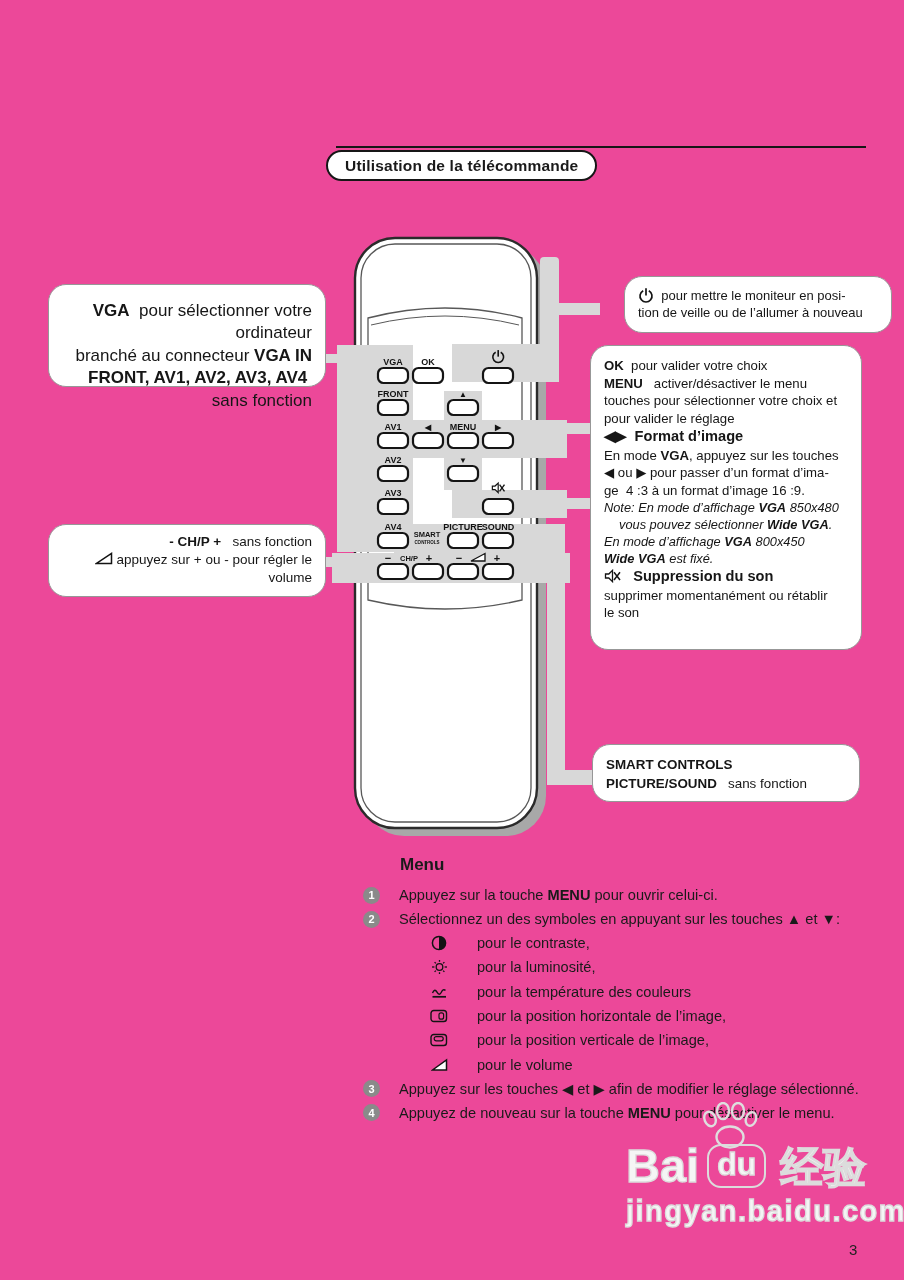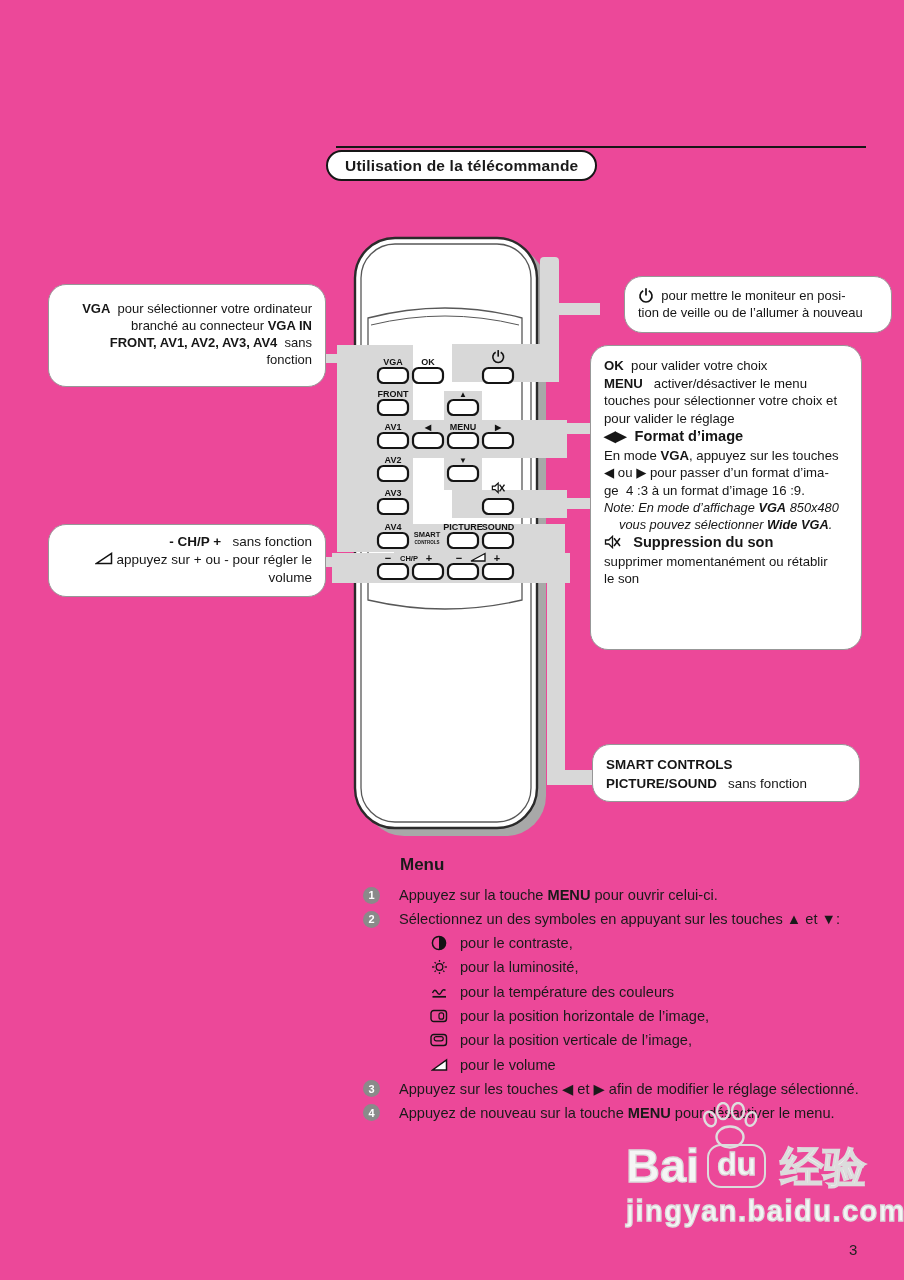--- a/index.html
+++ b/index.html
@@ -19,40 +19,40 @@
   .arr{font-size:8px}
   .thin{fill:none;stroke:#585858;stroke-width:1.3}
   
   .callout{position:absolute;background:#fff;border:1.5px solid #979797;border-radius:18px;
            box-sizing:border-box;z-index:3;color:#161616}
   .callout p{margin:0}
   .b{font-weight:bold}
   .i{font-style:italic}
   .ic svg{vertical-align:-2px}
   #box-left-top{left:48px;top:284px;width:278px;height:103px;padding:15px 13px 0 12px;
-                font-size:13px;line-height:1.32;text-align:right}
+                font-size:17px;line-height:1.32;text-align:right}
   #box-left-bottom{left:48px;top:524px;width:278px;height:73px;padding:8px 13px 0 6px;
                 font-size:13.5px;line-height:1.32;text-align:right}
   #box-right-power{left:624px;top:276px;width:268px;height:57px;padding:10px 0 0 13px;
                 font-size:13px;line-height:1.32}
   #box-right-main{left:590px;top:345px;width:272px;height:305px;padding:11px 10px 0 13px;
                 font-size:13.2px;line-height:1.33}
   #box-right-smart{left:592px;top:744px;width:268px;height:58px;padding:10px 12px 6px 13px;
                 font-size:13.4px;line-height:1.45}
   .ch{font-weight:bold;font-size:14.6px}
   .note{font-size:12.8px;padding-left:15px;text-indent:-15px}
   .note2{font-size:12.8px;margin-left:15px}
   .mt2{margin-top:2px}.mt3{margin-top:3px}.mt5{margin-top:5px}.mt7{margin-top:7px}.mt10{margin-top:10px}.mt12{margin-top:12px}
   
   .menu-wrap{position:absolute;left:363px;top:855px;width:535px;z-index:2}
   .menu-heading{font-size:17px;font-weight:bold;margin:0 0 8px 37px}
   .steprow{display:flex;align-items:center;height:24px;gap:19px;white-space:nowrap;font-size:14.6px}
   .stepnum{width:17px;height:17px;border-radius:50%;background:#8a8a8a;color:#fff;font-weight:bold;
            font-size:11px;display:flex;align-items:center;justify-content:center;flex:none}
-  .symrow{display:flex;align-items:center;height:24.3px;gap:11px;margin-left:66px;
+  .symrow{display:flex;align-items:center;height:24.3px;gap:28px;margin-left:66px;
           white-space:nowrap;font-size:14.6px}
   .symicon{width:20px;display:flex;justify-content:center;flex:none}
   
   .watermark{position:absolute;left:626px;top:1142px;z-index:2;font-weight:bold;
              color:#f5f5f5;-webkit-text-stroke:1.3px #dcdcdc;user-select:none}
   .wm-row{display:flex;align-items:flex-end}
   .wm-bai{font-size:47px;line-height:1}
   .wm-du-wrap{position:relative;margin:0 4px 1px 8px}
   .wm-du{display:inline-block;font-size:32px;line-height:1.05;border:2.5px solid #dcdcdc;
          border-radius:14px;padding:2px 8px 4px}
@@ -171,20 +171,21 @@
           </svg></span><span>&nbsp; pour mettre le moniteur en posi-</span><br><span>tion de veille ou de l’allumer à nouveau</span></p>
   </div>
 
   <div class="callout" id="box-right-main">
     <p><span class="b">OK</span><span>&nbsp; pour valider votre choix</span></p>
     <p class="mt10"><span class="b">MENU</span><span>&nbsp;&nbsp; activer/désactiver le menu</span></p>
     <p class="mt3"><span>touches pour sélectionner votre choix et</span><br><span>pour valider le réglage</span></p>
     <p class="ch mt12"><span class="b">◀▶&nbsp; Format d’image</span></p>
     <p class="mt2"><span>En mode </span><span class="b">VGA</span><span>, appuyez sur les touches</span><br><span>◀ ou ▶ pour passer d’un format d’ima-</span><br><span>ge &nbsp;4 :3 à un format d’image 16 :9.</span></p>
     <p class="note mt5"><span class="i">Note: En mode d’affichage </span><span class="b i">VGA</span><span class="i"> 850x480</span><br><span class="i">vous pouvez sélectionner </span><span class="b i">Wide VGA</span><span class="i">.</span></p>
+    <p class="note2 mt5"><span class="i">En mode d’affichage </span><span class="b i">VGA</span><span class="i"> 800x450</span><br><span class="b i">Wide VGA</span><span class="i"> est fixé.</span></p>
     <p class="ch mt7"><span class="ic"><svg width="17" height="14" viewBox="0 0 17 14" style="vertical-align:-2px">
             <path d="M1.5 5 H4.8 L8.5 1.4 V12.6 L4.8 9 H1.5 Z" fill="none" stroke="#131313" stroke-width="1.3"></path>
             <line x1="10" y1="3.2" x2="16" y2="11" stroke="#131313" stroke-width="1.5"></line>
             <line x1="16" y1="3.2" x2="10" y2="11" stroke="#131313" stroke-width="1.5"></line>
           </svg></span><span class="b">&nbsp;&nbsp; Suppression du son</span></p>
     <p class="mt2"><span>supprimer momentanément ou rétablir</span><br><span>le son</span></p>
   </div>
 
   <div class="callout" id="box-right-smart">
     <p><span class="b">SMART CONTROLS</span></p>

